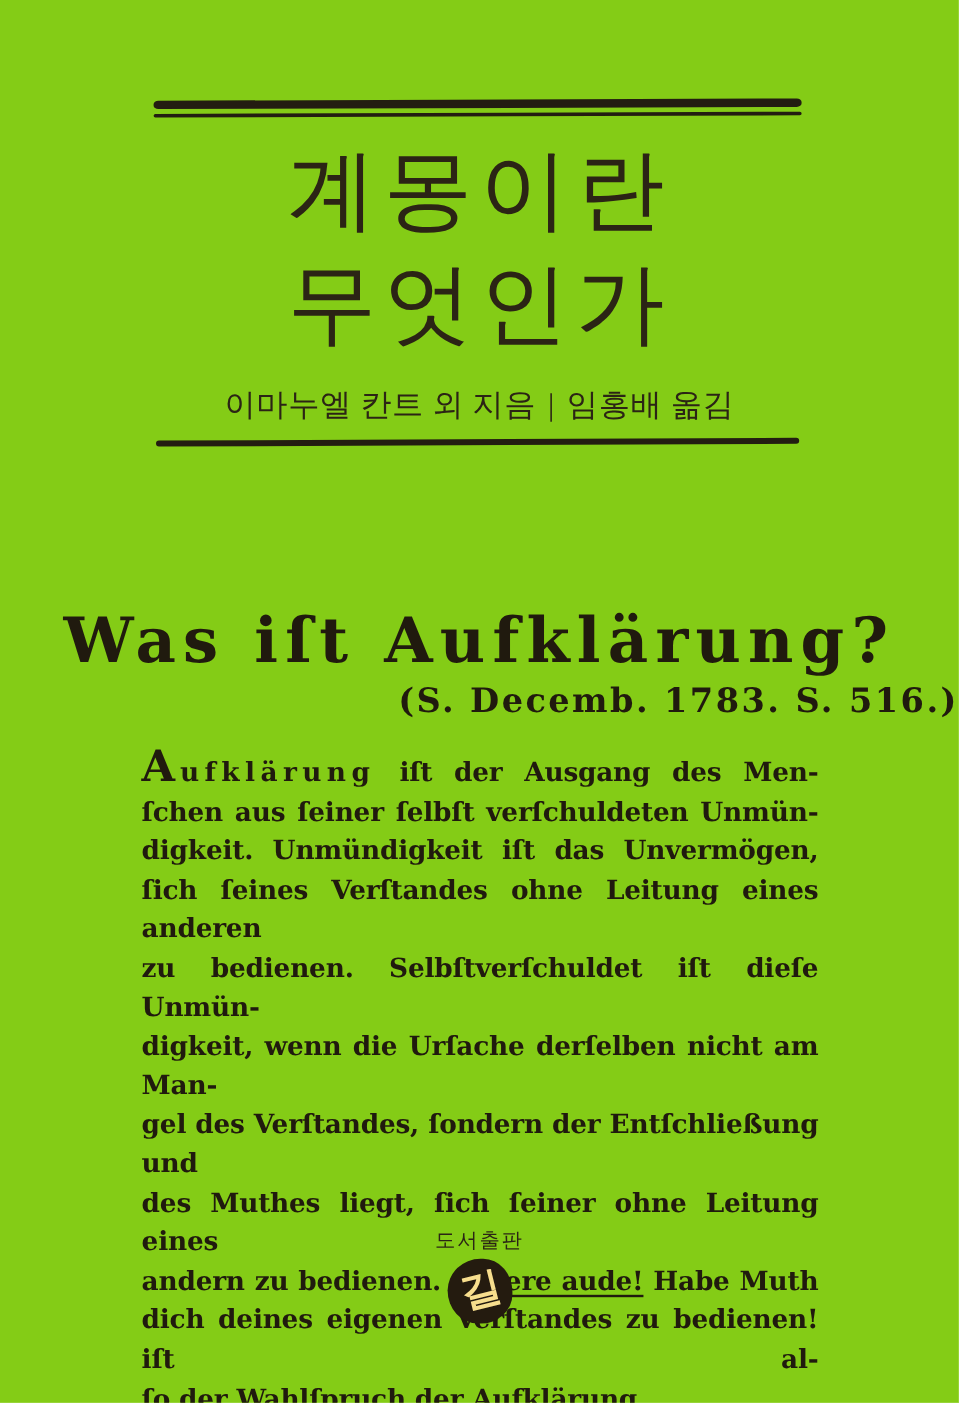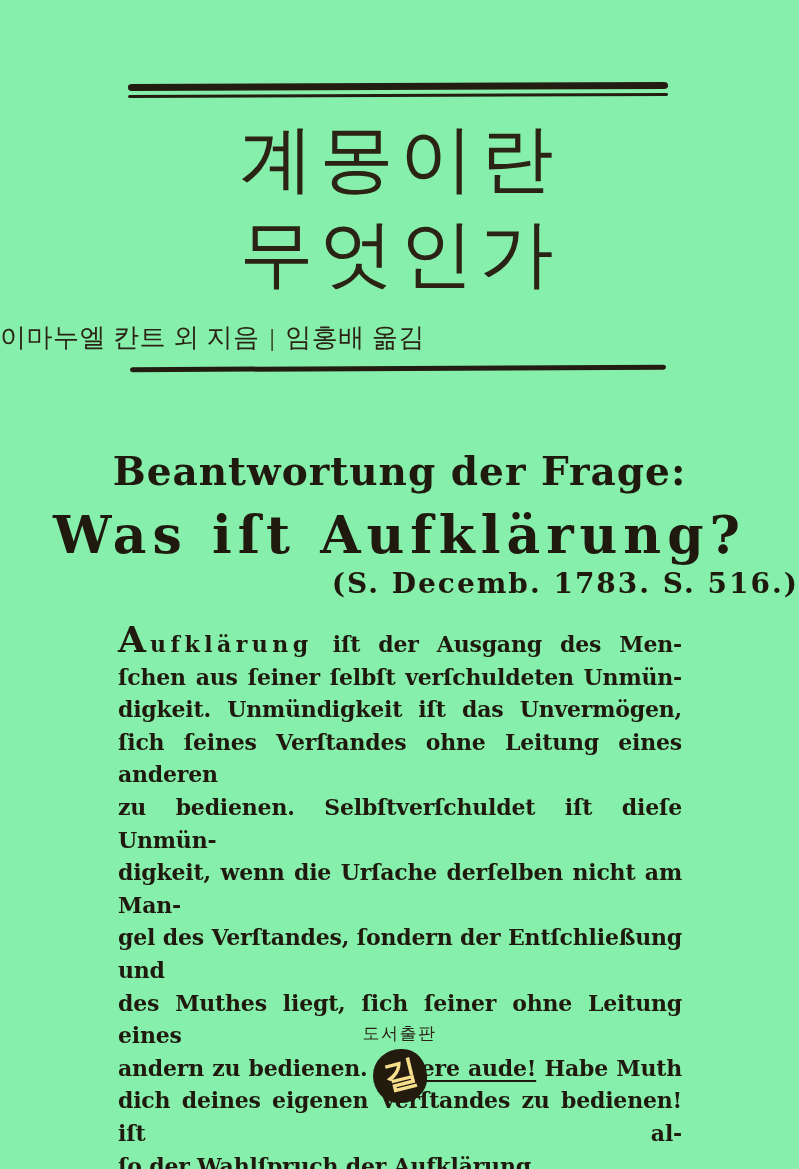--- a/index.html
+++ b/index.html
@@ -1,20 +1,20 @@
 <!DOCTYPE html>
 <html><head>
 <meta charset="utf-8">
 <style>
   html, body { margin: 0; padding: 0; }
   .cover {
     position: relative;
     width: 799px;
     height: 1169px;
-    background: #86efac;
+    background: #84cc16;
     overflow: hidden;
     font-family: "Liberation Serif", "DejaVu Serif", serif;
     color: #2b2315;
   }
 
   
   .rule-top { position: absolute; left: 128px; top: 83px; width: 540px; transform: rotate(-0.2deg); }
   .rule-top-thick { height: 7px; background: #231d11; border-radius: 4px / 3px; }
   .rule-top-thin { height: 3px; background: #231d11; margin-top: 4px; border-radius: 2px; }
   .rule-mid {
@@ -26,21 +26,21 @@
   .title {
     position: absolute; top: 112px; left: 0; width: 100%;
     text-align: center;
     font-size: 74px; line-height: 95px; letter-spacing: 6px;
     font-weight: 400; color: #2b2415;
   }
 
   
   .byline {
     position: absolute; top: 320px; left: 0; width: 100%;
-    text-align: left;
+    text-align: center;
     font-size: 26px; letter-spacing: 0.5px; color: #2b2415;
   }
   .byline .sep { padding: 0 10px; font-weight: 400; }
 
   
   .fraktur { font-family: "DejaVu Serif", serif; color: #201a0e; }
   .heading1 {
     position: absolute; top: 448px; left: 0; width: 100%;
     text-align: center; font-size: 39px; font-weight: 700; letter-spacing: 1px;
   }
@@ -91,21 +91,20 @@
     <div>계몽이란</div>
     <div>무엇인가</div>
   </div>
 
   <div class="byline">
     <span>이마누엘 칸트 외 지음</span><span class="sep">|</span><span>임홍배 옮김</span>
   </div>
 
   <div class="rule-mid"></div>
 
-  <div class="fraktur heading1">Beantwortung der Frage:</div>
   <div class="fraktur heading2">Was iſt Aufklärung?</div>
   <div class="fraktur citation">(S. Decemb. 1783. S. 516.)</div>
 
   <div class="fraktur body-text">
     <div class="body-line"><span class="opening-initial">A</span><span class="opening-rest">ufklärung</span><span> iſt der Ausgang des Men-</span></div>
     <div class="body-line">ſchen aus ſeiner ſelbſt verſchuldeten Unmün-</div>
     <div class="body-line">digkeit. Unmündigkeit iſt das Unvermögen,</div>
     <div class="body-line">ſich ſeines Verſtandes ohne Leitung eines anderen</div>
     <div class="body-line">zu bedienen. Selbſtverſchuldet iſt dieſe Unmün-</div>
     <div class="body-line">digkeit, wenn die Urſache derſelben nicht am Man-</div>

